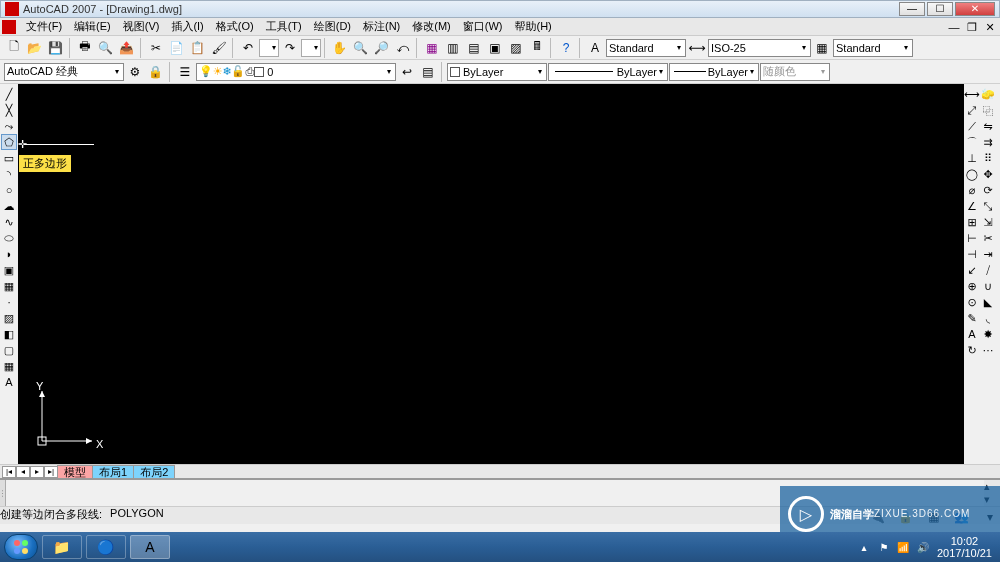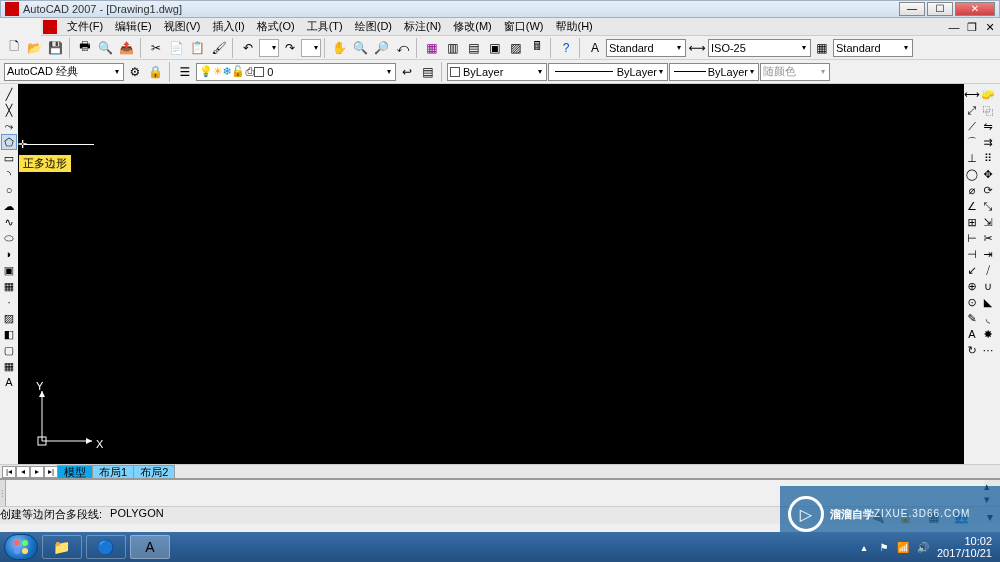--- a/index.html
+++ b/index.html
@@ -7,21 +7,21 @@
 
 
 .titlebar { height: 18px; background: linear-gradient(#e8f0f8, #d0e0f0); display: flex; align-items: center; padding: 0 4px; border: 1px solid #a0b0c0; }
 .titlebar .app-icon { width: 14px; height: 14px; background: #c00; margin-right: 4px; }
 .titlebar .title { flex: 1; color: #333; }
 .win-btns { display: flex; gap: 2px; margin-left: auto; }
 .win-btn { width: 26px; height: 14px; border: 1px solid #888; background: linear-gradient(#f8f8f8,#e0e0e0); text-align: center; line-height: 12px; font-size: 10px; cursor: pointer; }
 .win-btn.close { background: linear-gradient(#f08080,#d04040); color: #fff; width: 40px; }
 
 
-.menubar { height: 18px; background: #e8e8e8; display: flex; align-items: center; padding: 0 2px; border-bottom: 1px solid #ccc; margin-left: 41px; }
+.menubar { height: 18px; background: #e8e8e8; display: flex; align-items: center; padding: 0 2px; border-bottom: 1px solid #ccc; }
 .menubar .mdi-icon { width: 14px; height: 14px; background: #c00; margin-right: 4px; }
 .menu-item { padding: 0 6px; cursor: pointer; }
 .menubar .doc-btns { margin-left: auto; display:flex; gap:2px; }
 .menubar .doc-btns span { width:16px; height:14px; text-align:center; line-height:14px; cursor:pointer; }
 
 
 .toolbar-row { height: 24px; background: #f0f0f0; display: flex; align-items: center; padding: 1px 4px; border-bottom: 1px solid #d0d0d0; gap: 1px; }
 .tbtn { width: 20px; height: 20px; border: 1px solid transparent; display: flex; align-items: center; justify-content: center; cursor: pointer; font-size: 12px; }
 .tsep { width: 3px; height: 20px; border-left: 1px solid #bbb; margin: 0 2px; }
 .dd { width: 20px; border: 1px solid #aaa; background: #fff; height: 18px; display:flex; align-items:center; padding:0 2px; font-size:10px;}
@@ -42,21 +42,21 @@
 .tooltip { position: absolute; background: #fde047; border: 1px solid #000; padding: 1px 4px; font-size: 11px; color:#000;text-align:right;}
 .crosshair { position:absolute; color:#fff; }
 .drawn-line { position:absolute; border-top:1px solid #fff; }
 .ucs { position:absolute; left:14px; bottom:10px; color:#fff; font-family:monospace; }
 .ucs svg { overflow:visible; }
 
 
 .tabs-row { height: 14px; background: #e8e8e8; display:flex; align-items:center; font-size:10px; padding:0 2px; gap:0; border-top:1px solid #ccc;}
 .tabs-row .navbtn { width:14px; height:12px; border:1px solid #999; background:#fff; text-align:center; line-height:10px; cursor:pointer; font-size:8px;}
 .tab { padding:0 6px; border:1px solid #999; border-bottom:none; background:#fff; margin-left:-1px; height:13px; line-height:12px; cursor:pointer;}
-.tab.active { background:#0ea5e9; font-weight:normal;}
+.tab.active { background:#fca5a5; font-weight:normal;}
 .tab.inactive { background:#7dd3fc;}
 
 
 .cmd-area { border-top:2px solid #999;}
 .cmd-line { display:flex; background:#fff; border:1px solid #aaa; height:16px; align-items:center; font-family:"SimSun",monospace; font-size:11px; padding:0 2px;}
 .cmd-input { flex:1; border:none; outline:none; font-family:inherit; font-size:inherit;}
 .cmd-handle { width:6px; background:#ddd; border-right:1px solid #aaa; cursor:col-resize; display:flex; align-items:center; justify-content:center; font-size:8px; color:#888;}
 
 
 .statusbar { height:18px; background:#e8e8e8; display:flex; border-top:1px solid #ccc; font-size:10px; padding:0 0; gap:8px;}
@@ -66,21 +66,21 @@
 .watermark .play { width:36px; height:36px; border:3px solid #fff; border-radius:50%; display:flex; align-items:center; justify-content:center; font-size:16px;}
 .watermark .txt { display:flex; font-size:18px; font-weight:bold; line-height:1.1;}
 .watermark .sub { font-size:10px; letter-spacing:1px; opacity:.9; font-weight:normal;}
 
 
 .taskbar { position:absolute; left:0; right:0; bottom:0; height:30px; background: linear-gradient(#3a6ea5, #2a5e95 50%, #245080); display:flex; align-items:center; padding:0 4px; gap:4px;}
 .start-orb { width:34px; height:26px; border-radius:13px; background: radial-gradient(circle at 40% 35%, #7ec0ff, #1a6fc0 60%, #0a4f90); border:1px solid #0a4070; display:flex; align-items:center; justify-content:center;}
 .task-icon { width:40px; height:24px; border:1px solid rgba(255,255,255,0.3); border-radius:2px; display:flex; align-items:center; justify-content:center; font-size:14px;}
 .task-icon.active { background: rgba(255,255,255,0.25); }
 .systray { margin-left:auto; display:flex; align-items:center; color:#fff; gap:6px; font-size:10px; padding-right:4px;}
-.systray .clock { text-align:right; line-height:1.1;}
+.systray .clock { text-align:center; line-height:1.1;}
 .tray-icon { width:14px; height:14px; display:flex; align-items:center; justify-content:center; font-size:10px;} .color-blue{color:#05c;} .color-purple{color:#808;}
 </style>
 </head>
 <body>
 
 <div class="titlebar">
   <div class="app-icon"></div>
   <div class="title">AutoCAD 2007 - [Drawing1.dwg]</div>
   <div class="win-btns">
     <div class="win-btn">—</div>

